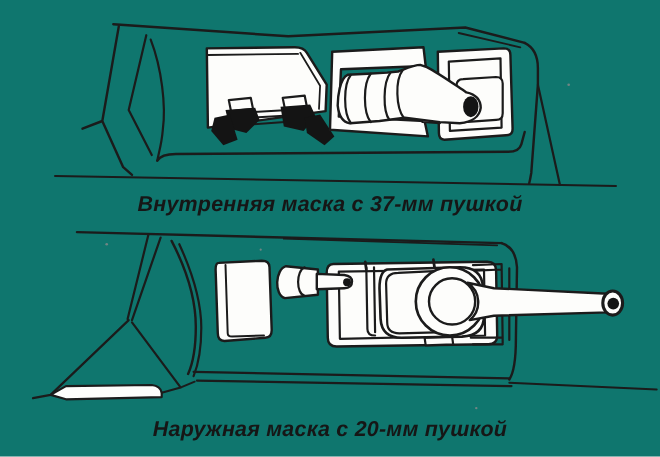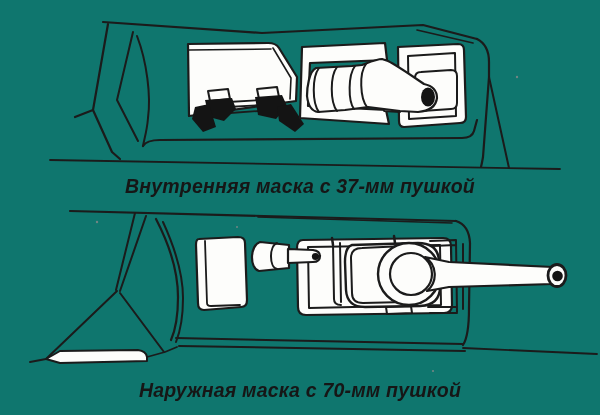--- a/index.html
+++ b/index.html
@@ -118,14 +118,14 @@
     <g opacity="0.8">
       <circle class="speck" cx="517" cy="77" r="1.2"></circle>
       <circle class="speck" cx="97" cy="222" r="1.2"></circle>
       <circle class="speck" cx="237" cy="227" r="1"></circle>
       <circle class="speck" cx="433" cy="371" r="1.1"></circle>
     </g>
   </svg>
 
   <div class="caption" style="top:175px">Внутренняя маска с 37-мм пушкой</div>
 
-  <div class="caption" style="top:379px">Наружная маска с 70-мм пушкой</div>
+  <div class="caption" style="top:379px">Наружная маска с 20-мм пушкой</div>
 </div>
 
 </body></html>

